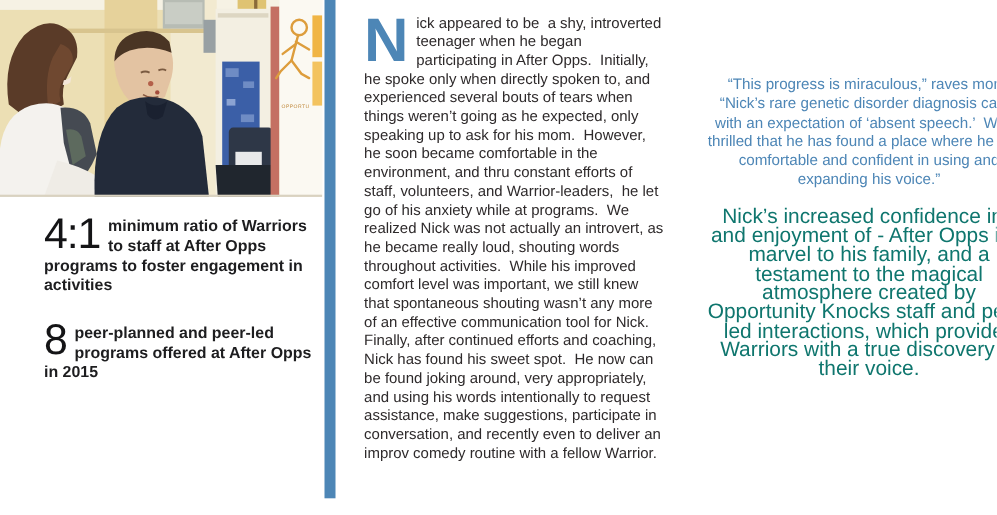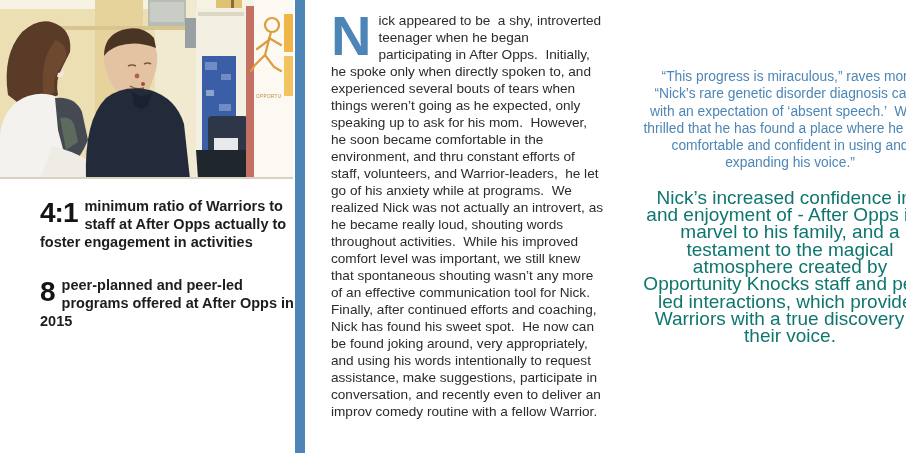--- a/index.html
+++ b/index.html
@@ -11,21 +11,21 @@
   .photo { position: absolute; left: 0; top: 0; width: 293px; height: 179px; }
   .photo svg { display: block; }
 
   
   .vbar { position: absolute; left: 295px; top: 0; width: 10px; height: 453px; background: #4d86b6; }
 
   
   .stats { position: absolute; left: 40px; top: 197px; width: 256px; color: #1d1d1f; }
   .stat { margin-bottom: 25px; overflow: hidden; }
   .stat:after { content: ""; display: block; clear: both; }
-  .stat-value { float: left; font-size: 28px; font-weight: bold; line-height: 32px;
+  .stat-value { float: left; font-size: 39px; font-weight: normal; line-height: 32px;
     letter-spacing: -1px; margin-right: 7px; color: #141416; }
   .stat-text { font-size: 14.5px; font-weight: bold; line-height: 18px; color: #1d1d1f; }
 
   
   .story-col { position: absolute; left: 331px; top: 12px; width: 273px; }
   .kicker { font-size: 27px; font-weight: normal; color: #2e2a2b; letter-spacing: 0.5px; line-height: 28px; }
   .title { font-size: 18px; font-weight: bold; color: #231f20; letter-spacing: 2.5px; line-height: 20px; margin-bottom: 20px; }
   .body-text { font-size: 13.6px; line-height: 17px; color: #2e2a2b; white-space: pre-wrap; }
   .drop-cap { float: left; font-size: 56px; line-height: 44px; font-weight: bold;
     color: #4d86b6; margin: 2px 7px 0 0; }
@@ -107,21 +107,21 @@
 
       <rect x="0" y="177" width="293" height="2" fill="#d9d2c0"></rect>
     </svg>
   </div>
 
   <div class="vbar"></div>
 
   <div class="stats">
     <div class="stat">
       <span class="stat-value">4:1</span>
-      <span class="stat-text">minimum ratio of Warriors to staff at After Opps actually to foster engagement in activities</span>
+      <span class="stat-text">minimum ratio of Warriors to staff at After Opps programs to foster engagement in activities</span>
     </div>
     <div class="stat">
       <span class="stat-value">8</span>
       <span class="stat-text">peer-planned and peer-led programs offered at  After Opps in 2015</span>
     </div>
   </div>
 
   <div class="story-col">
     <div class="body-text"><span class="drop-cap">N</span><span>ick appeared to be  a shy, introverted teenager when he began participating in After Opps.  Initially, he spoke only when directly spoken to, and experienced several bouts of tears when things weren’t going as he expected, only speaking up to ask for his mom.  However, he soon became comfortable in the environment, and thru constant efforts of staff, volunteers, and Warrior-leaders,  he let go of his anxiety while at programs.  We realized Nick was not actually an introvert, as he became really loud, shouting words throughout activities.  While his improved comfort level was important, we still knew that spontaneous shouting wasn’t any more of an effective communication tool for Nick.  Finally, after continued efforts and coaching, Nick has found his sweet spot.  He now can be found joking around, very appropriately, and using his words intentionally to request assistance, make suggestions, participate in conversation, and recently even to deliver an improv comedy routine with a fellow Warrior.</span></div>
   </div>

